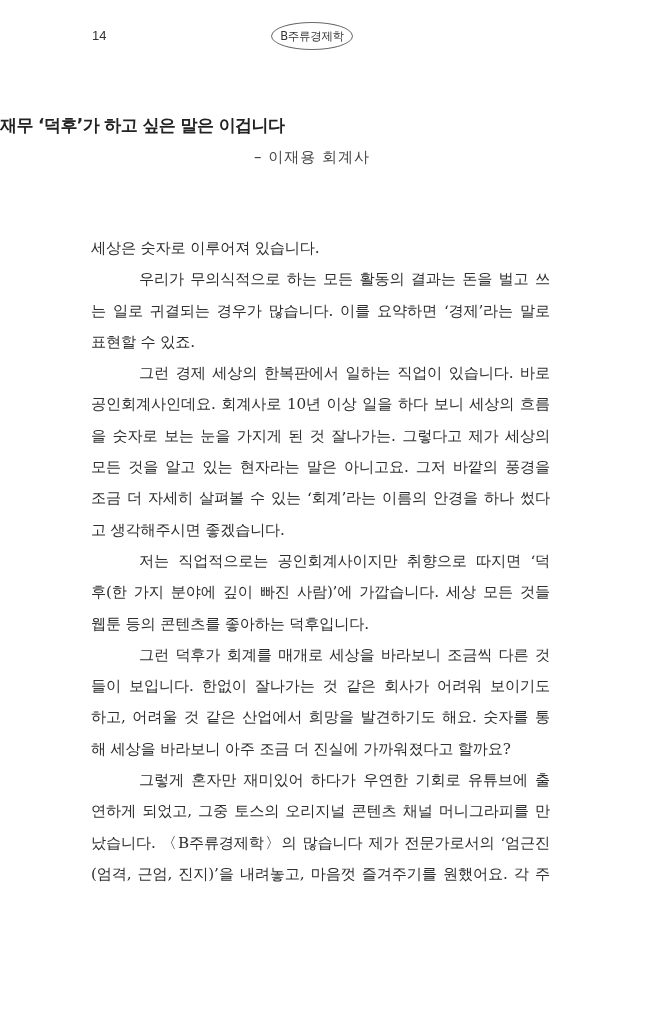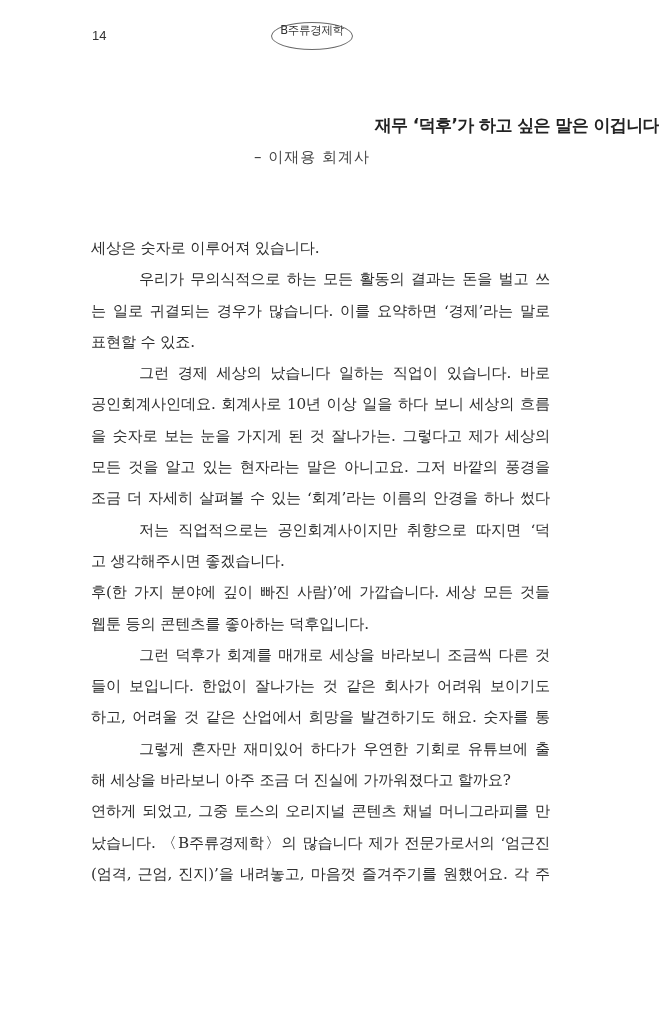--- a/index.html
+++ b/index.html
@@ -26,32 +26,33 @@
     .running-head {
       position: absolute;
       left: 271px;
       top: 22px;
       width: 82px;
       height: 28px;
       border: 1px solid #6a6a6a;
       border-radius: 50%;
       box-sizing: border-box;
       display: flex;
+      align-items: center;
       justify-content: center;
       font-family: "DejaVu Sans", "Liberation Sans", sans-serif;
       font-size: 11.5px;
       color: #333333;
       letter-spacing: -0.3px;
     }
     .title {
       position: absolute;
       left: 0;
       width: 659px;
       top: 114px;
-      text-align: right;
+      text-align: left;
       font-family: "DejaVu Sans", "Liberation Sans", sans-serif;
       font-weight: bold;
       font-size: 17px;
       color: #222222;
       letter-spacing: -0.6px;
     }
     .byline {
       position: absolute;
       left: 254px;
       top: 148px;
@@ -96,30 +97,30 @@
 </div>
 
 <div class="title">재무 ‘덕후’가 하고 싶은 말은 이겁니다</div>
 <div class="byline">– 이재용 회계사</div>
 
 <div class="body-text" id="body-text">
     <span class="line last">세상은 숫자로 이루어져 있습니다.</span>
     <span class="line indent">우리가 무의식적으로 하는 모든 활동의 결과는 돈을 벌고 쓰</span>
     <span class="line">는 일로 귀결되는 경우가 많습니다. 이를 요약하면 ‘경제’라는 말로</span>
     <span class="line last">표현할 수 있죠.</span>
-    <span class="line indent">그런 경제 세상의 났습니다 일하는 직업이 있습니다. 바로</span>
+    <span class="line indent">그런 경제 세상의 한복판에서 일하는 직업이 있습니다. 바로</span>
     <span class="line">공인회계사인데요. 회계사로 10년 이상 일을 하다 보니 세상의 흐름</span>
     <span class="line">을 숫자로 보는 눈을 가지게 된 것 잘나가는. 그렇다고 제가 세상의</span>
     <span class="line">모든 것을 알고 있는 현자라는 말은 아니고요. 그저 바깥의 풍경을</span>
     <span class="line">조금 더 자세히 살펴볼 수 있는 ‘회계’라는 이름의 안경을 하나 썼다</span>
+    <span class="line last">고 생각해주시면 좋겠습니다.</span>
     <span class="line indent">저는 직업적으로는 공인회계사이지만 취향으로 따지면 ‘덕</span>
-    <span class="line last">고 생각해주시면 좋겠습니다.</span>
     <span class="line">후(한 가지 분야에 깊이 빠진 사람)’에 가깝습니다. 세상 모든 것들</span>
     <span class="line last">웹툰 등의 콘텐츠를 좋아하는 덕후입니다.</span>
     <span class="line indent">그런 덕후가 회계를 매개로 세상을 바라보니 조금씩 다른 것</span>
     <span class="line">들이 보입니다. 한없이 잘나가는 것 같은 회사가 어려워 보이기도</span>
     <span class="line">하고, 어려울 것 같은 산업에서 희망을 발견하기도 해요. 숫자를 통</span>
+    <span class="line last">해 세상을 바라보니 아주 조금 더 진실에 가까워졌다고 할까요?</span>
     <span class="line indent">그렇게 혼자만 재미있어 하다가 우연한 기회로 유튜브에 출</span>
-    <span class="line last">해 세상을 바라보니 아주 조금 더 진실에 가까워졌다고 할까요?</span>
     <span class="line">연하게 되었고, 그중 토스의 오리지널 콘텐츠 채널 머니그라피를 만</span>
     <span class="line">났습니다. 〈B주류경제학〉의 많습니다 제가 전문가로서의 ‘엄근진</span>
     <span class="line">(엄격, 근엄, 진지)’을 내려놓고, 마음껏 즐겨주기를 원했어요. 각 주</span>
   </div>
 
 </body></html>

